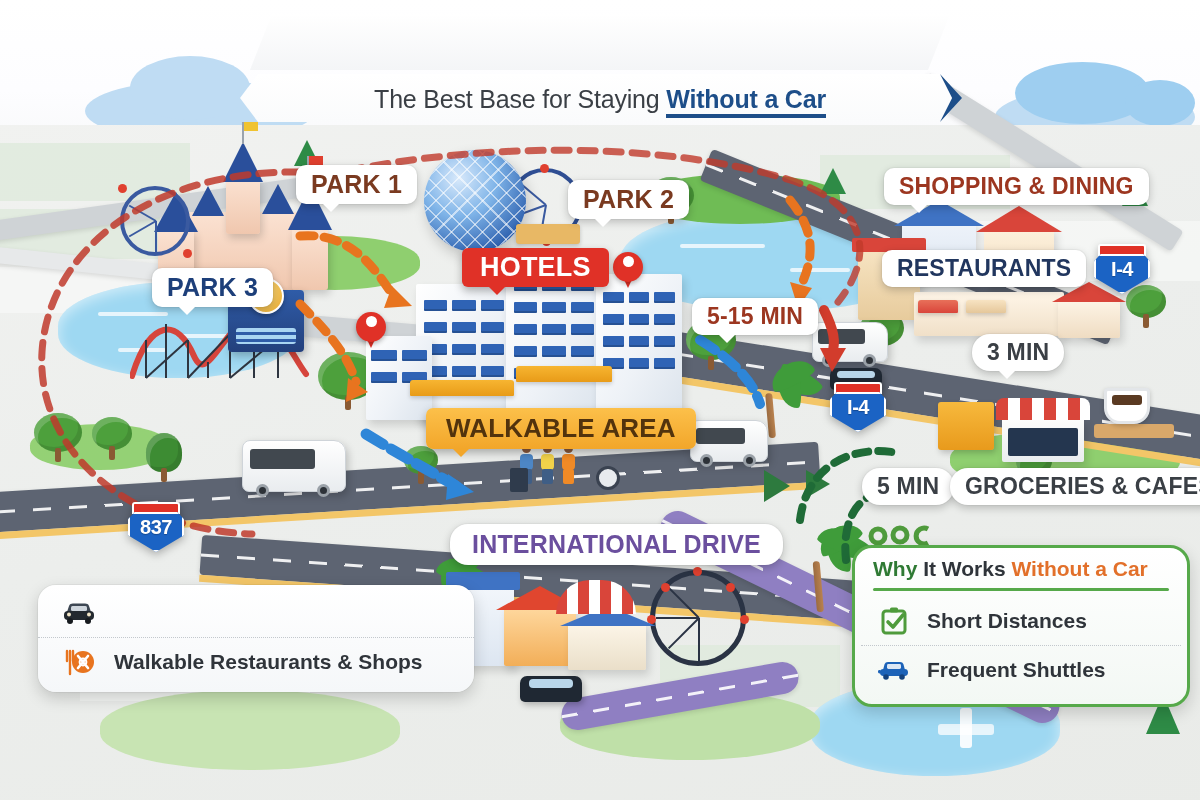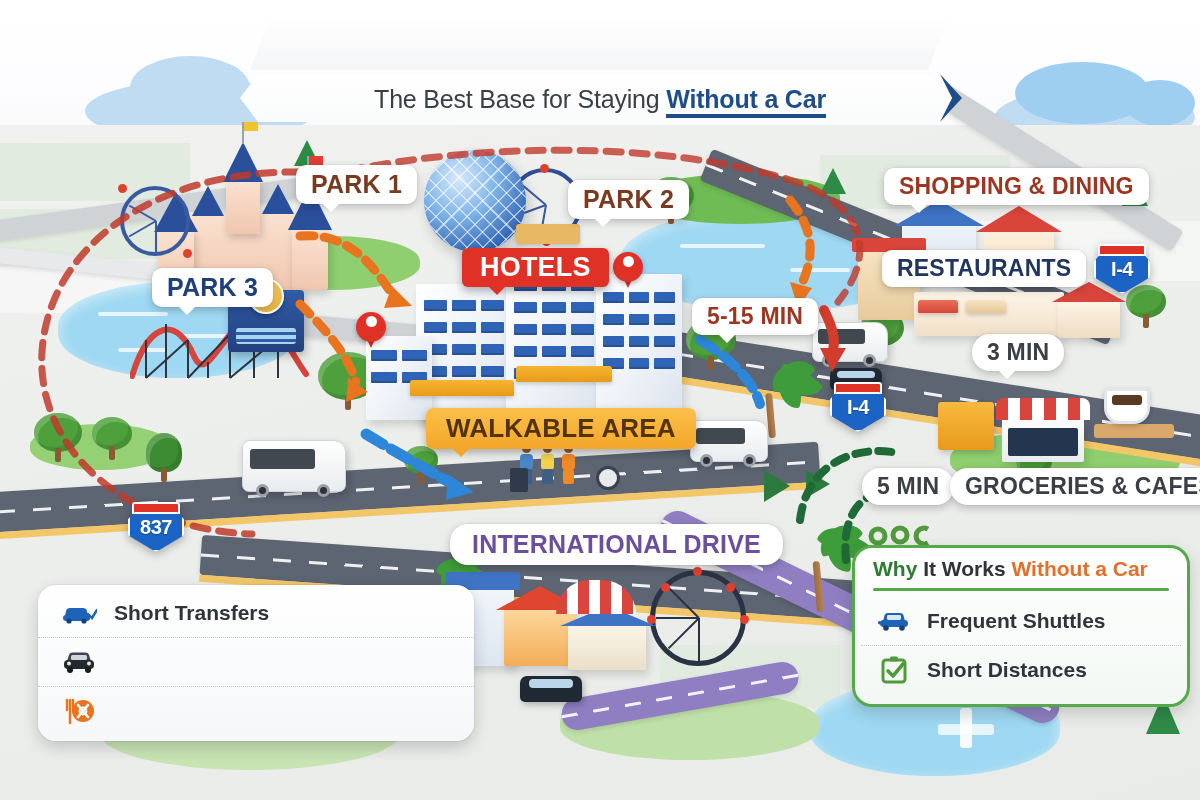--- a/index.html
+++ b/index.html
@@ -701,32 +701,20 @@
     <div class="bg"></div>
     <div class="edge"></div>
     <div class="sub-text">
       <span>The Best Base for Staying </span><span class="sub-strong">Without a Car</span>
     </div>
   </div>
 </div>
 
 <div id="legend-left">
 
-  <div class="row">
-    <span class="ico">
-      <svg width="36" height="24" viewBox="0 0 36 24">
-        <path d="M4,15 L5,10 C5.5,8 7,7 9,7 L22,7 C24,7 25.5,8 26,10 L27,15 Z" fill="#1d63b8"></path>
-        <rect x="2" y="14" width="27" height="6" rx="3" fill="#1d63b8"></rect>
-        <circle cx="8" cy="20" r="2.6" fill="#14427d"></circle>
-          <circle cx="23" cy="20" r="2.6" fill="#14427d"></circle>
-        <path d="M27,13 l4,4 l5,-8" stroke="#1d63b8" stroke-width="2.4" fill="none" stroke-linecap="round"></path>
-      </svg>
-    </span>
-    <span class="lbl">Short Transfers</span>
-  </div>
 
   <div class="row">
     <span class="ico">
       <svg width="36" height="26" viewBox="0 0 36 26">
         <path d="M6,12 L8,6 C8.7,4 10,3.4 12,3.4 L24,3.4 C26,3.4 27.3,4 28,6 L30,12 Z" fill="#3d4753"></path>
         <rect x="3" y="11" width="30" height="9" rx="4" fill="#23292f"></rect>
         <rect x="10" y="6" width="16" height="5" rx="1.5" fill="#cfd6dd"></rect>
         <circle cx="8" cy="14.5" r="2" fill="#f2e6c8"></circle>
           <circle cx="28" cy="14.5" r="2" fill="#f2e6c8"></circle>
         <circle cx="9" cy="21" r="3" fill="#171b1f"></circle>
@@ -737,47 +725,48 @@
 
   <div class="row">
     <span class="ico">
       <svg width="34" height="30" viewBox="0 0 34 30">
         <circle cx="21" cy="15" r="11" fill="#e8741f"></circle>
         <path d="M5,4 L5,14 M8,4 L8,14 M11,4 L11,14 M8,14 L8,27" stroke="#e8741f" stroke-width="2.4" stroke-linecap="round"></path>
         <path d="M16,9 l10,12 M26,9 l-10,12" stroke="#fff" stroke-width="2.6" stroke-linecap="round"></path>
         <circle cx="21" cy="15" r="3.4" fill="none" stroke="#fff" stroke-width="2"></circle>
       </svg>
     </span>
+    <span class="lbl">Walkable Restaurants &amp; Shops</span>
   </div>
 </div>
 
 <div id="why-panel">
   <div class="ttl">
     <span class="g">Why</span><span class="d"> It Works </span><span class="o">Without a Car</span>
   </div>
   <div class="rule"></div>
+
+  <div class="row">
+    <span class="ico">
+      <svg width="30" height="30" viewBox="0 0 30 30">
+        <rect x="4" y="5" width="22" height="22" rx="3" fill="none" stroke="#4f9b3c" stroke-width="3"></rect>
+        <rect x="11" y="1.5" width="8" height="5" rx="1.6" fill="#4f9b3c"></rect>
+        <path d="M9,16 l5,5 l10,-12" stroke="#4f9b3c" stroke-width="3.6" fill="none" stroke-linecap="round" stroke-linejoin="round"></path>
+      </svg>
+    </span>
+    <span class="lbl">Short Distances</span>
+  </div>
 
   <div class="row">
     <span class="ico">
       <svg width="34" height="24" viewBox="0 0 34 24">
         <path d="M6,12 L7.5,6.5 C8,4.8 9.3,4 11,4 L23,4 C24.7,4 26,4.8 26.5,6.5 L28,12 Z" fill="#1d63b8"></path>
         <rect x="3" y="11" width="28" height="7" rx="3.4" fill="#1d63b8"></rect>
         <rect x="10" y="6" width="14" height="5" rx="1.4" fill="#dce7f4"></rect>
         <circle cx="9" cy="19" r="2.8" fill="#14427d"></circle>
           <circle cx="25" cy="19" r="2.8" fill="#14427d"></circle>
         <rect x="1" y="12" width="3" height="3.4" rx="1.4" fill="#1d63b8"></rect>
       </svg>
     </span>
     <span class="lbl">Frequent Shuttles</span>
   </div>
 
-  <div class="row">
-    <span class="ico">
-      <svg width="30" height="30" viewBox="0 0 30 30">
-        <rect x="4" y="5" width="22" height="22" rx="3" fill="none" stroke="#4f9b3c" stroke-width="3"></rect>
-        <rect x="11" y="1.5" width="8" height="5" rx="1.6" fill="#4f9b3c"></rect>
-        <path d="M9,16 l5,5 l10,-12" stroke="#4f9b3c" stroke-width="3.6" fill="none" stroke-linecap="round" stroke-linejoin="round"></path>
-      </svg>
-    </span>
-    <span class="lbl">Short Distances</span>
-  </div>
-
 </div>
 
 </body></html>

